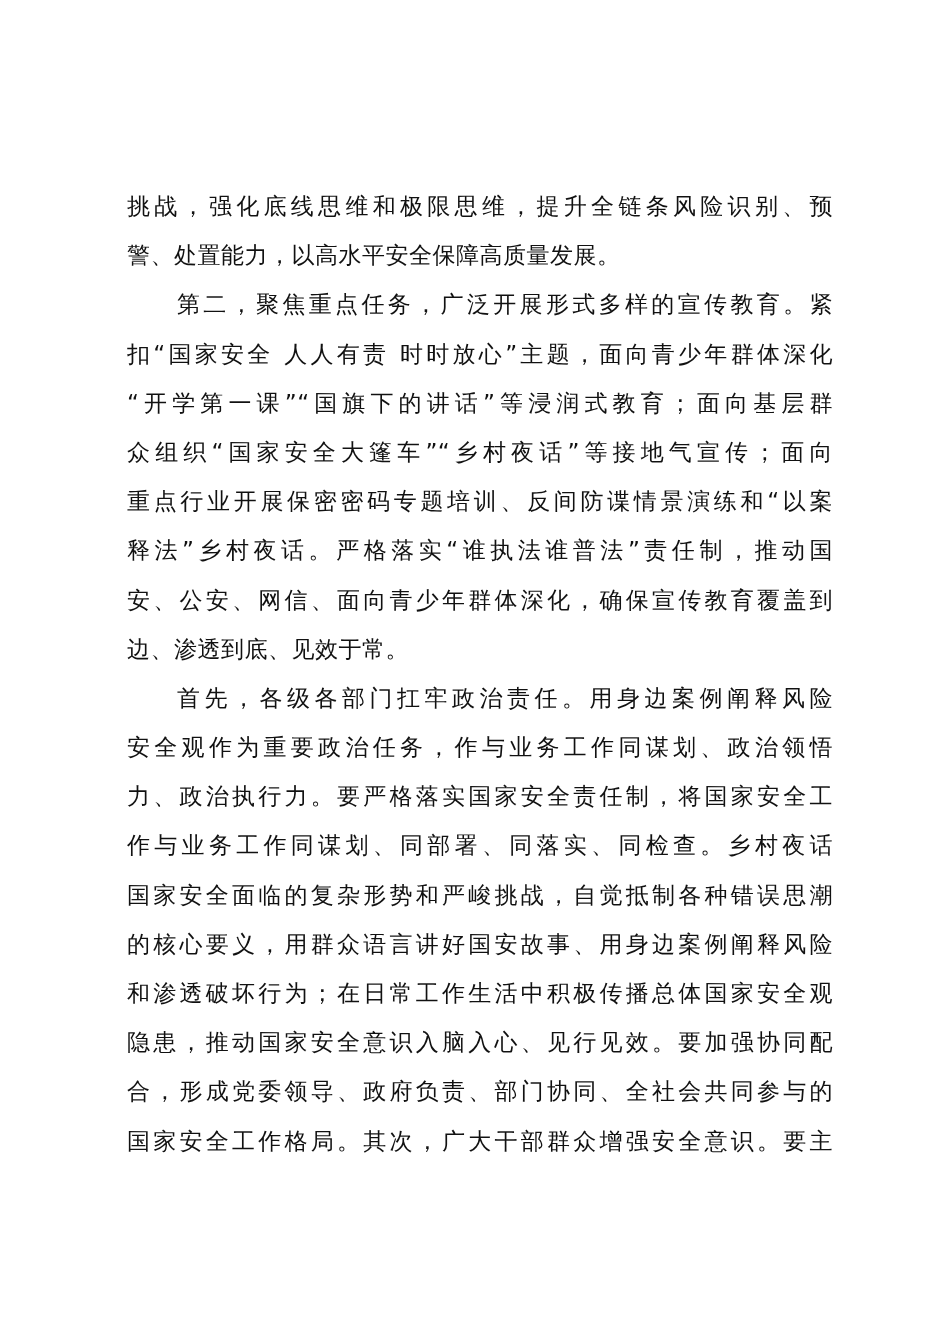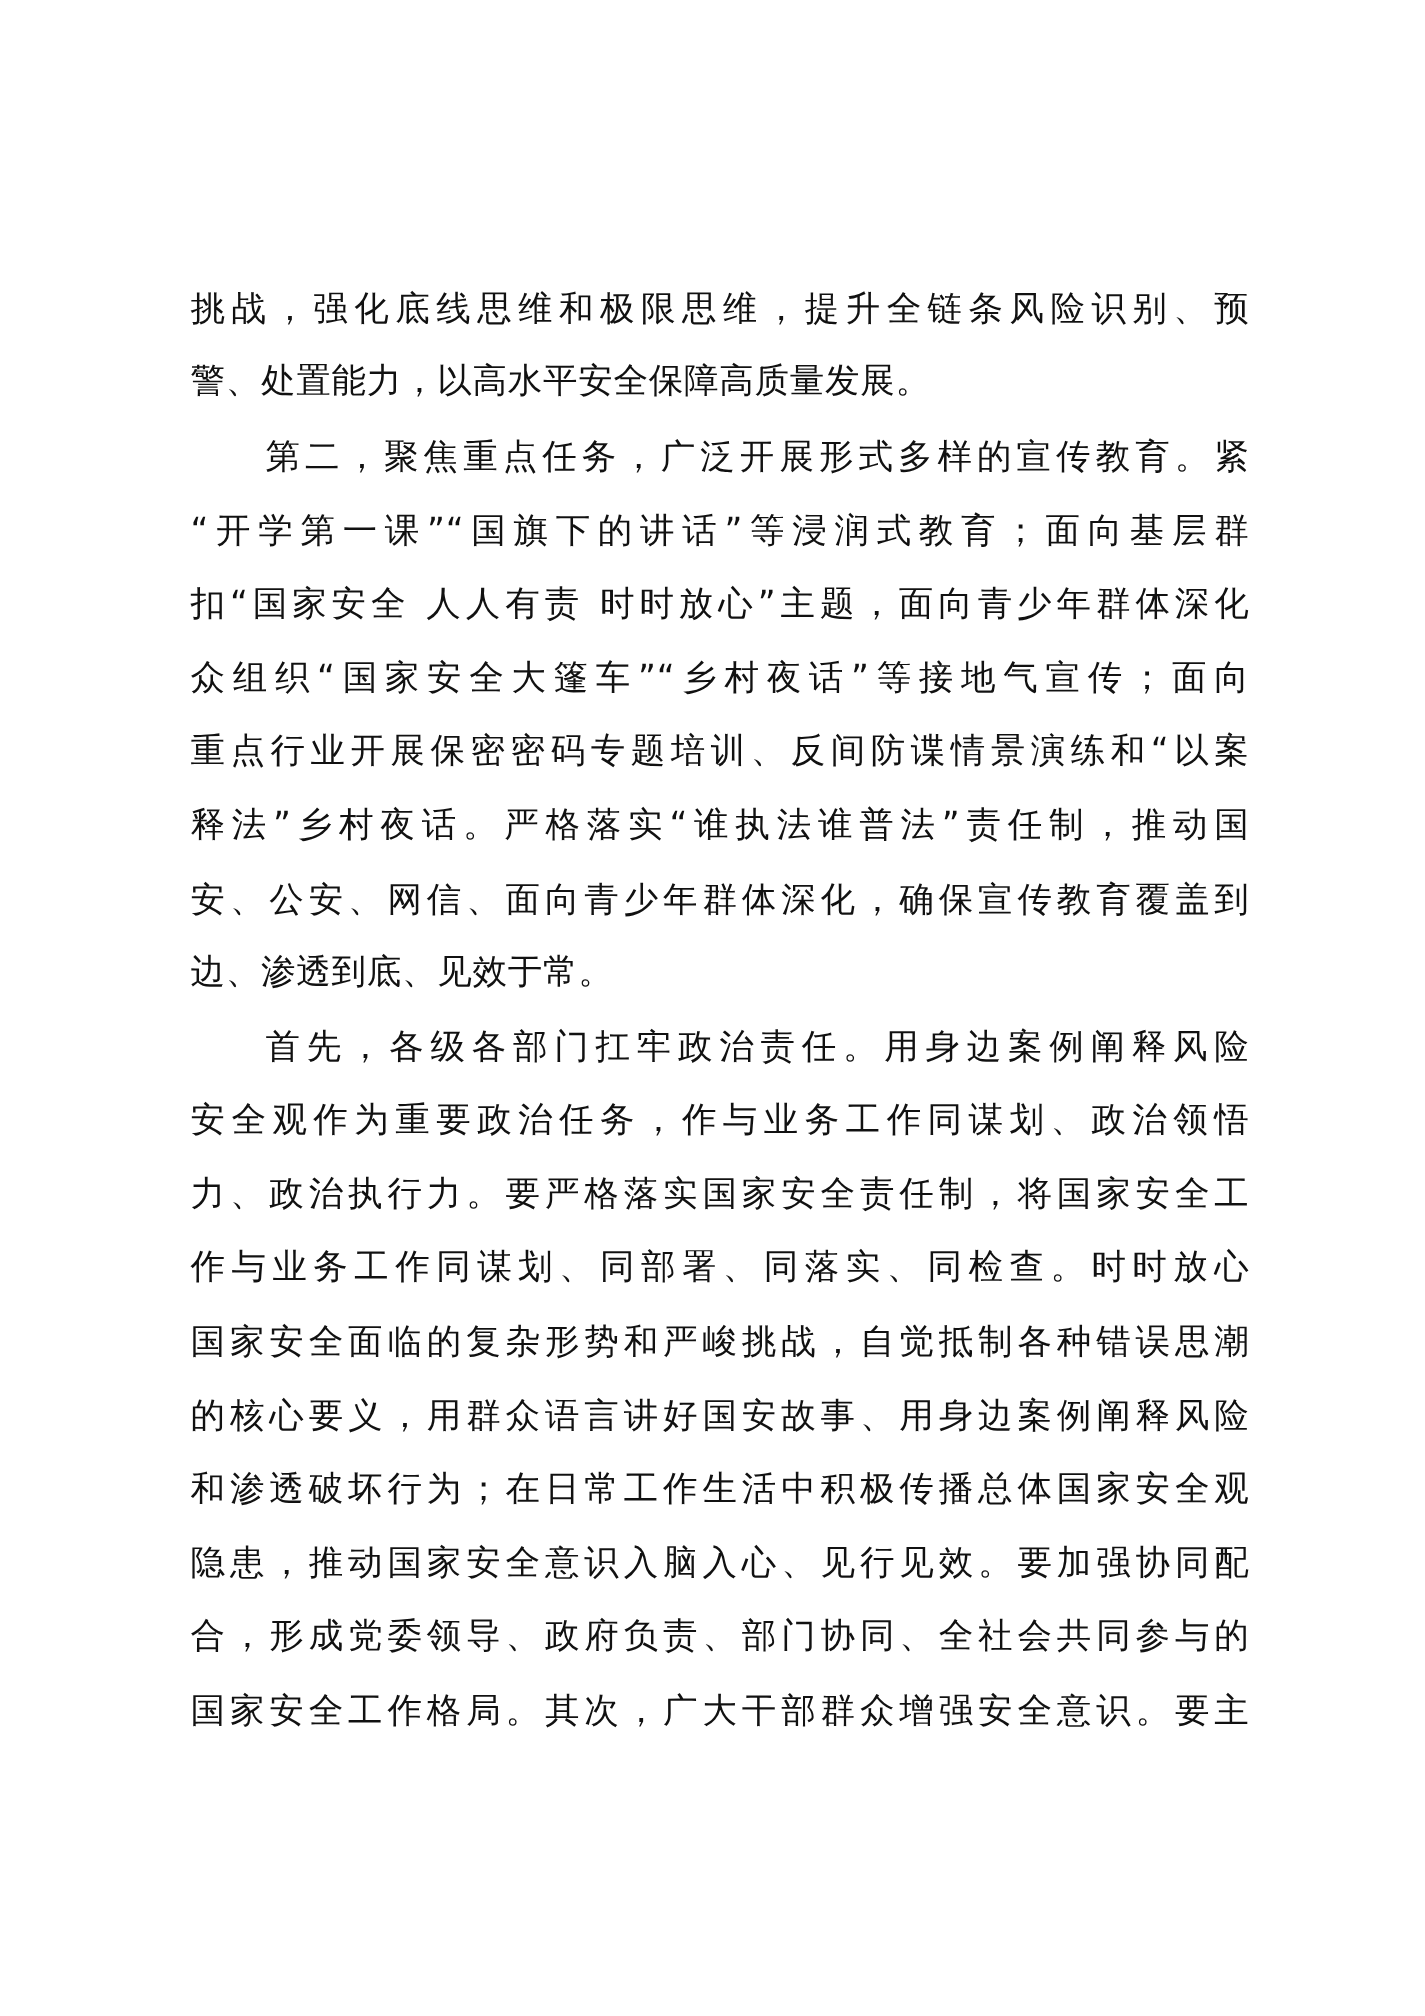--- a/index.html
+++ b/index.html
@@ -34,21 +34,20 @@
     .line {
       display: block;
       height: 49.2px;
       white-space: nowrap;
       text-align: justify;
       text-align-last: justify;
       letter-spacing: 0.5px;
     }
     .line.last {
       text-align-last: left;
-      font-family: Liberation Mono, monospace;
     }
     .line.indent {
       padding-left: 50px;
     }
     .heading-run {
       font-family: Liberation Serif, serif;
     }
   </style>
 </head>
 <body>
@@ -56,34 +55,34 @@
 <div class="page">
   <div class="text-block">
 
     <div class="paragraph">
       <span class="line">挑战，强化底线思维和极限思维，提升全链条风险识别、预</span>
       <span class="line last">警、处置能力，以高水平安全保障高质量发展。</span>
     </div>
 
     <div class="paragraph">
       <span class="line indent"><span class="heading-run">第二，聚焦重点任务，广泛开展形式多样的宣传教育。</span><span>紧</span></span>
+      <span class="line">扣“国家安全 人人有责 时时放心”主题，面向青少年群体深化</span>
       <span class="line">“开学第一课”“国旗下的讲话”等浸润式教育；面向基层群</span>
-      <span class="line">扣“国家安全 人人有责 时时放心”主题，面向青少年群体深化</span>
       <span class="line">众组织“国家安全大篷车”“乡村夜话”等接地气宣传；面向</span>
       <span class="line">重点行业开展保密密码专题培训、反间防谍情景演练和“以案</span>
       <span class="line">释法”乡村夜话。严格落实“谁执法谁普法”责任制，推动国</span>
       <span class="line">安、公安、网信、面向青少年群体深化，确保宣传教育覆盖到</span>
       <span class="line last">边、渗透到底、见效于常。</span>
     </div>
 
     <div class="paragraph">
       <span class="line indent">首先，各级各部门扛牢政治责任。用身边案例阐释风险</span>
       <span class="line">安全观作为重要政治任务，作与业务工作同谋划、政治领悟</span>
       <span class="line">力、政治执行力。要严格落实国家安全责任制，将国家安全工</span>
-      <span class="line">作与业务工作同谋划、同部署、同落实、同检查。时时放心</span>
+      <span class="line">作与业务工作同谋划、同部署、同落实、同检查。乡村夜话</span>
       <span class="line">国家安全面临的复杂形势和严峻挑战，自觉抵制各种错误思潮</span>
       <span class="line">的核心要义，用群众语言讲好国安故事、用身边案例阐释风险</span>
       <span class="line">和渗透破坏行为；在日常工作生活中积极传播总体国家安全观</span>
       <span class="line">隐患，推动国家安全意识入脑入心、见行见效。要加强协同配</span>
       <span class="line">合，形成党委领导、政府负责、部门协同、全社会共同参与的</span>
       <span class="line">国家安全工作格局。其次，广大干部群众增强安全意识。要主</span>
     </div>
 
   </div>
 </div>

